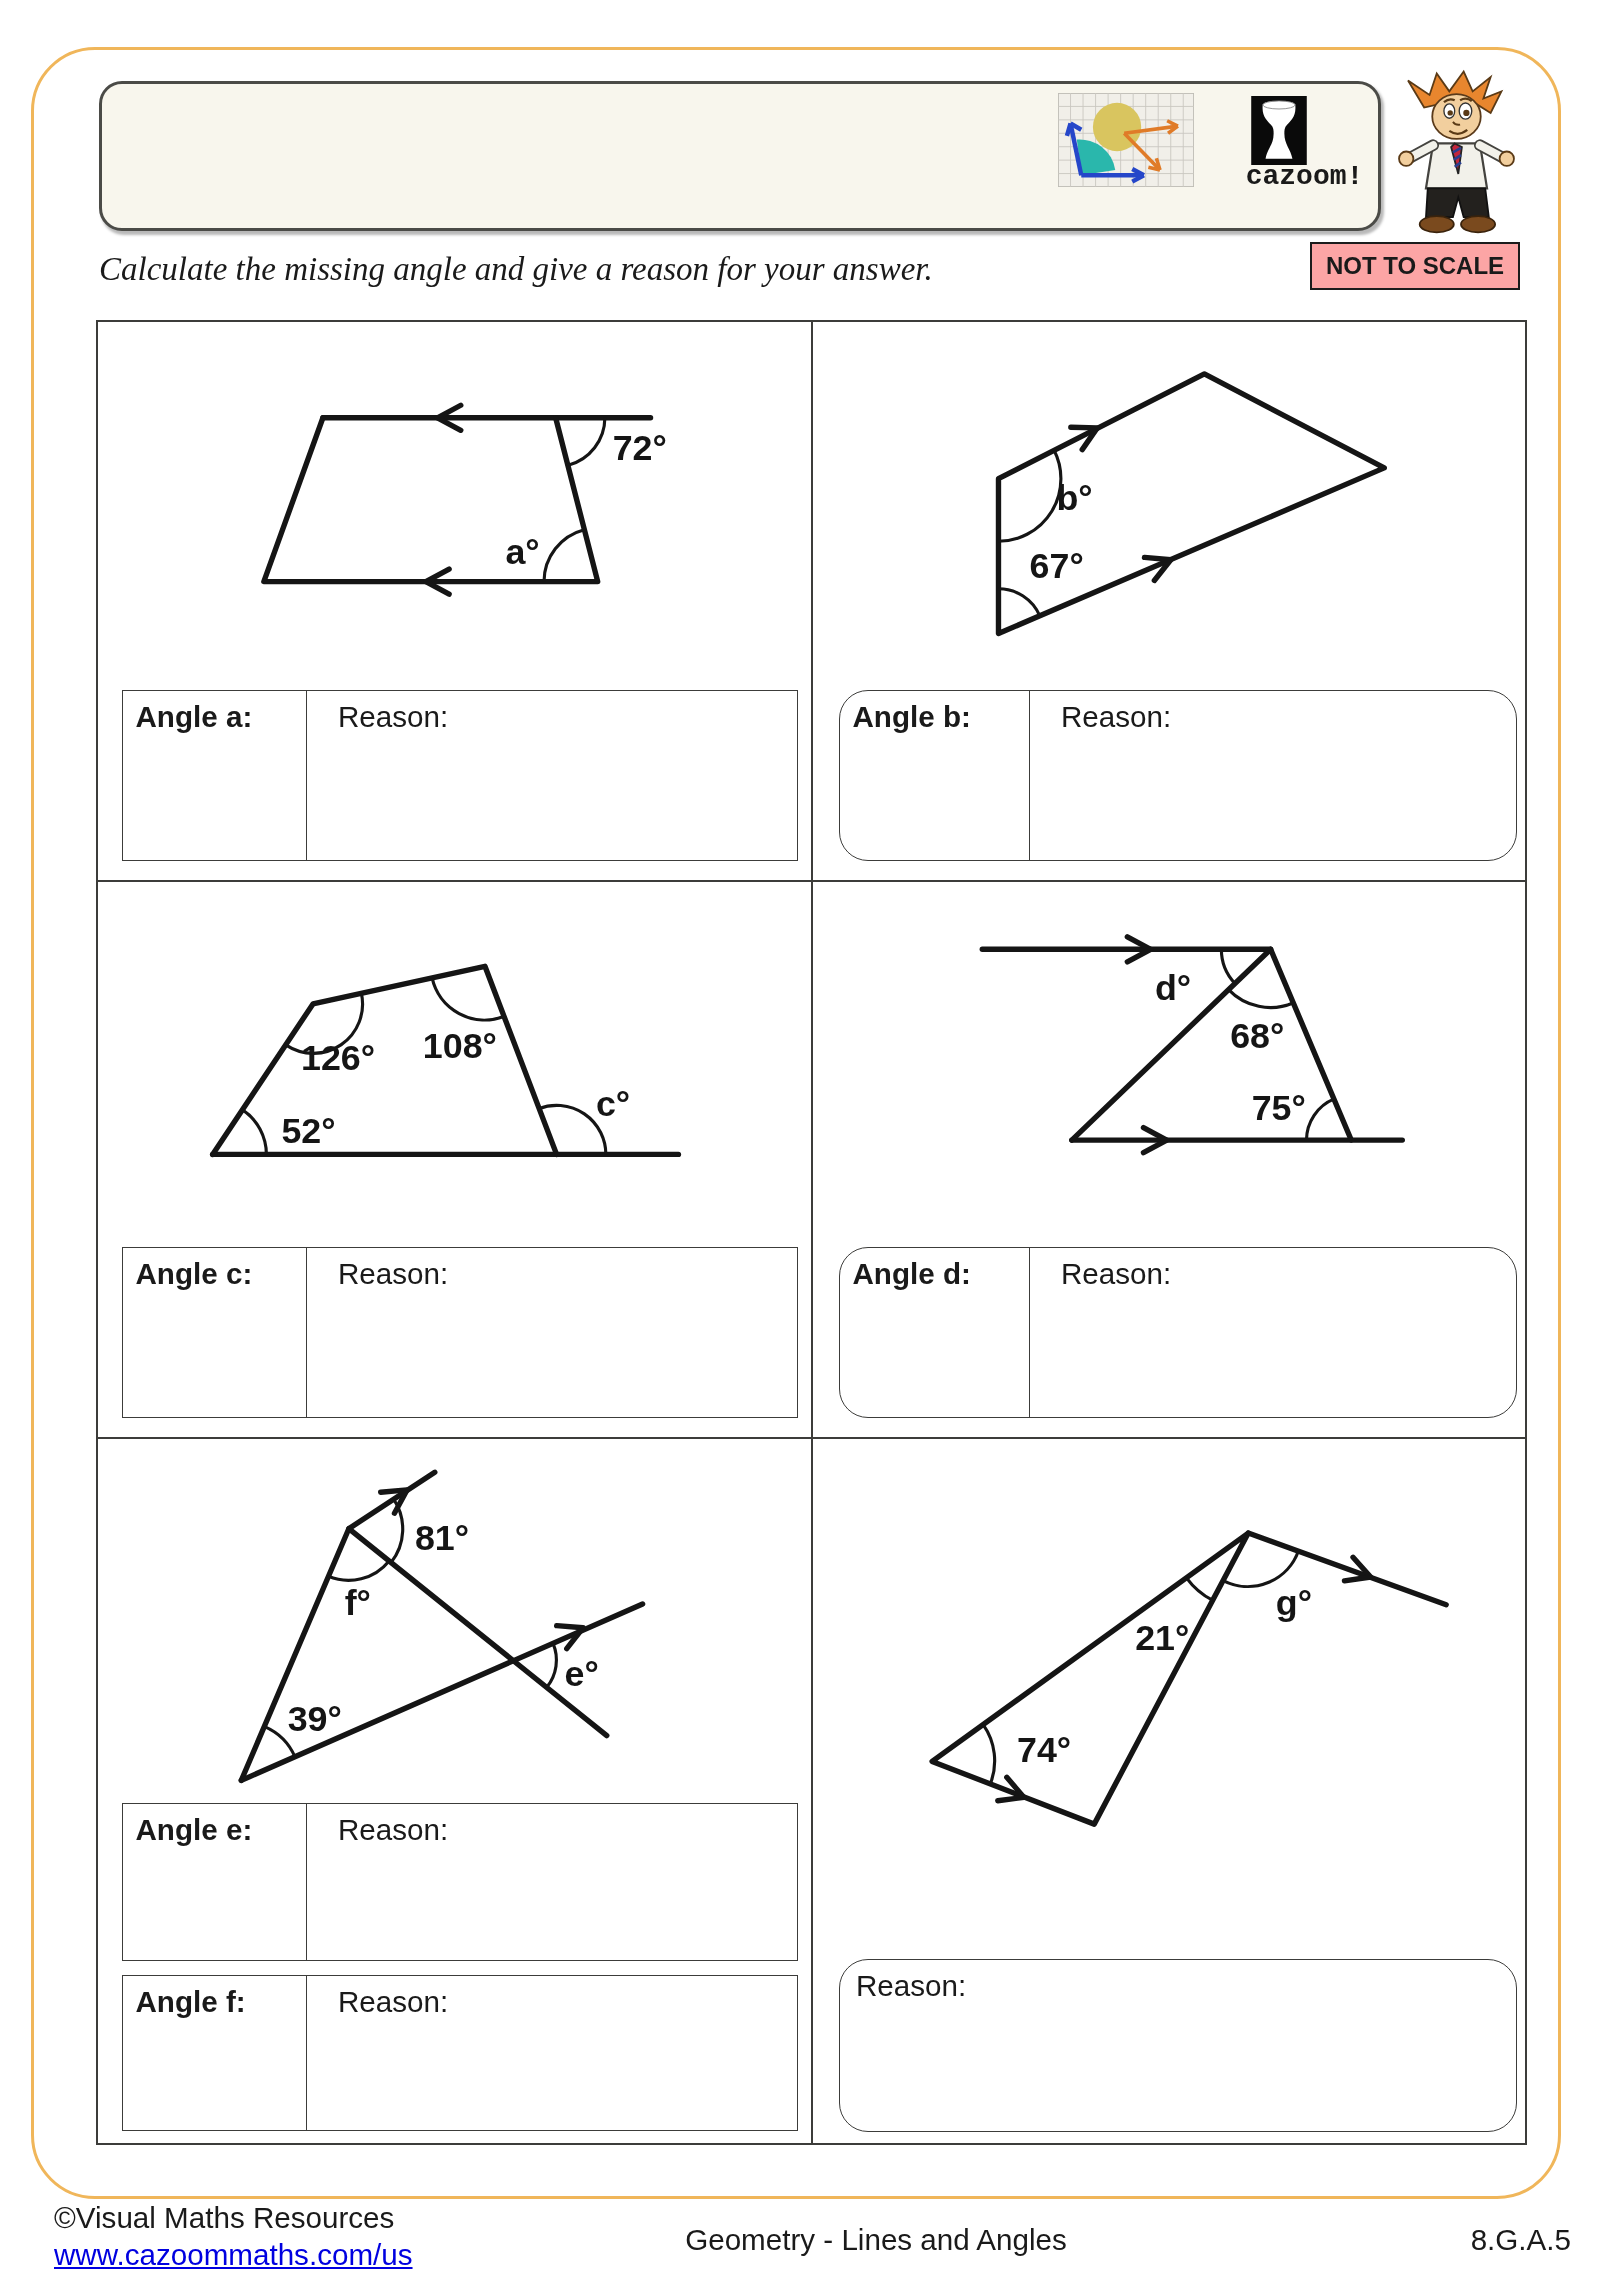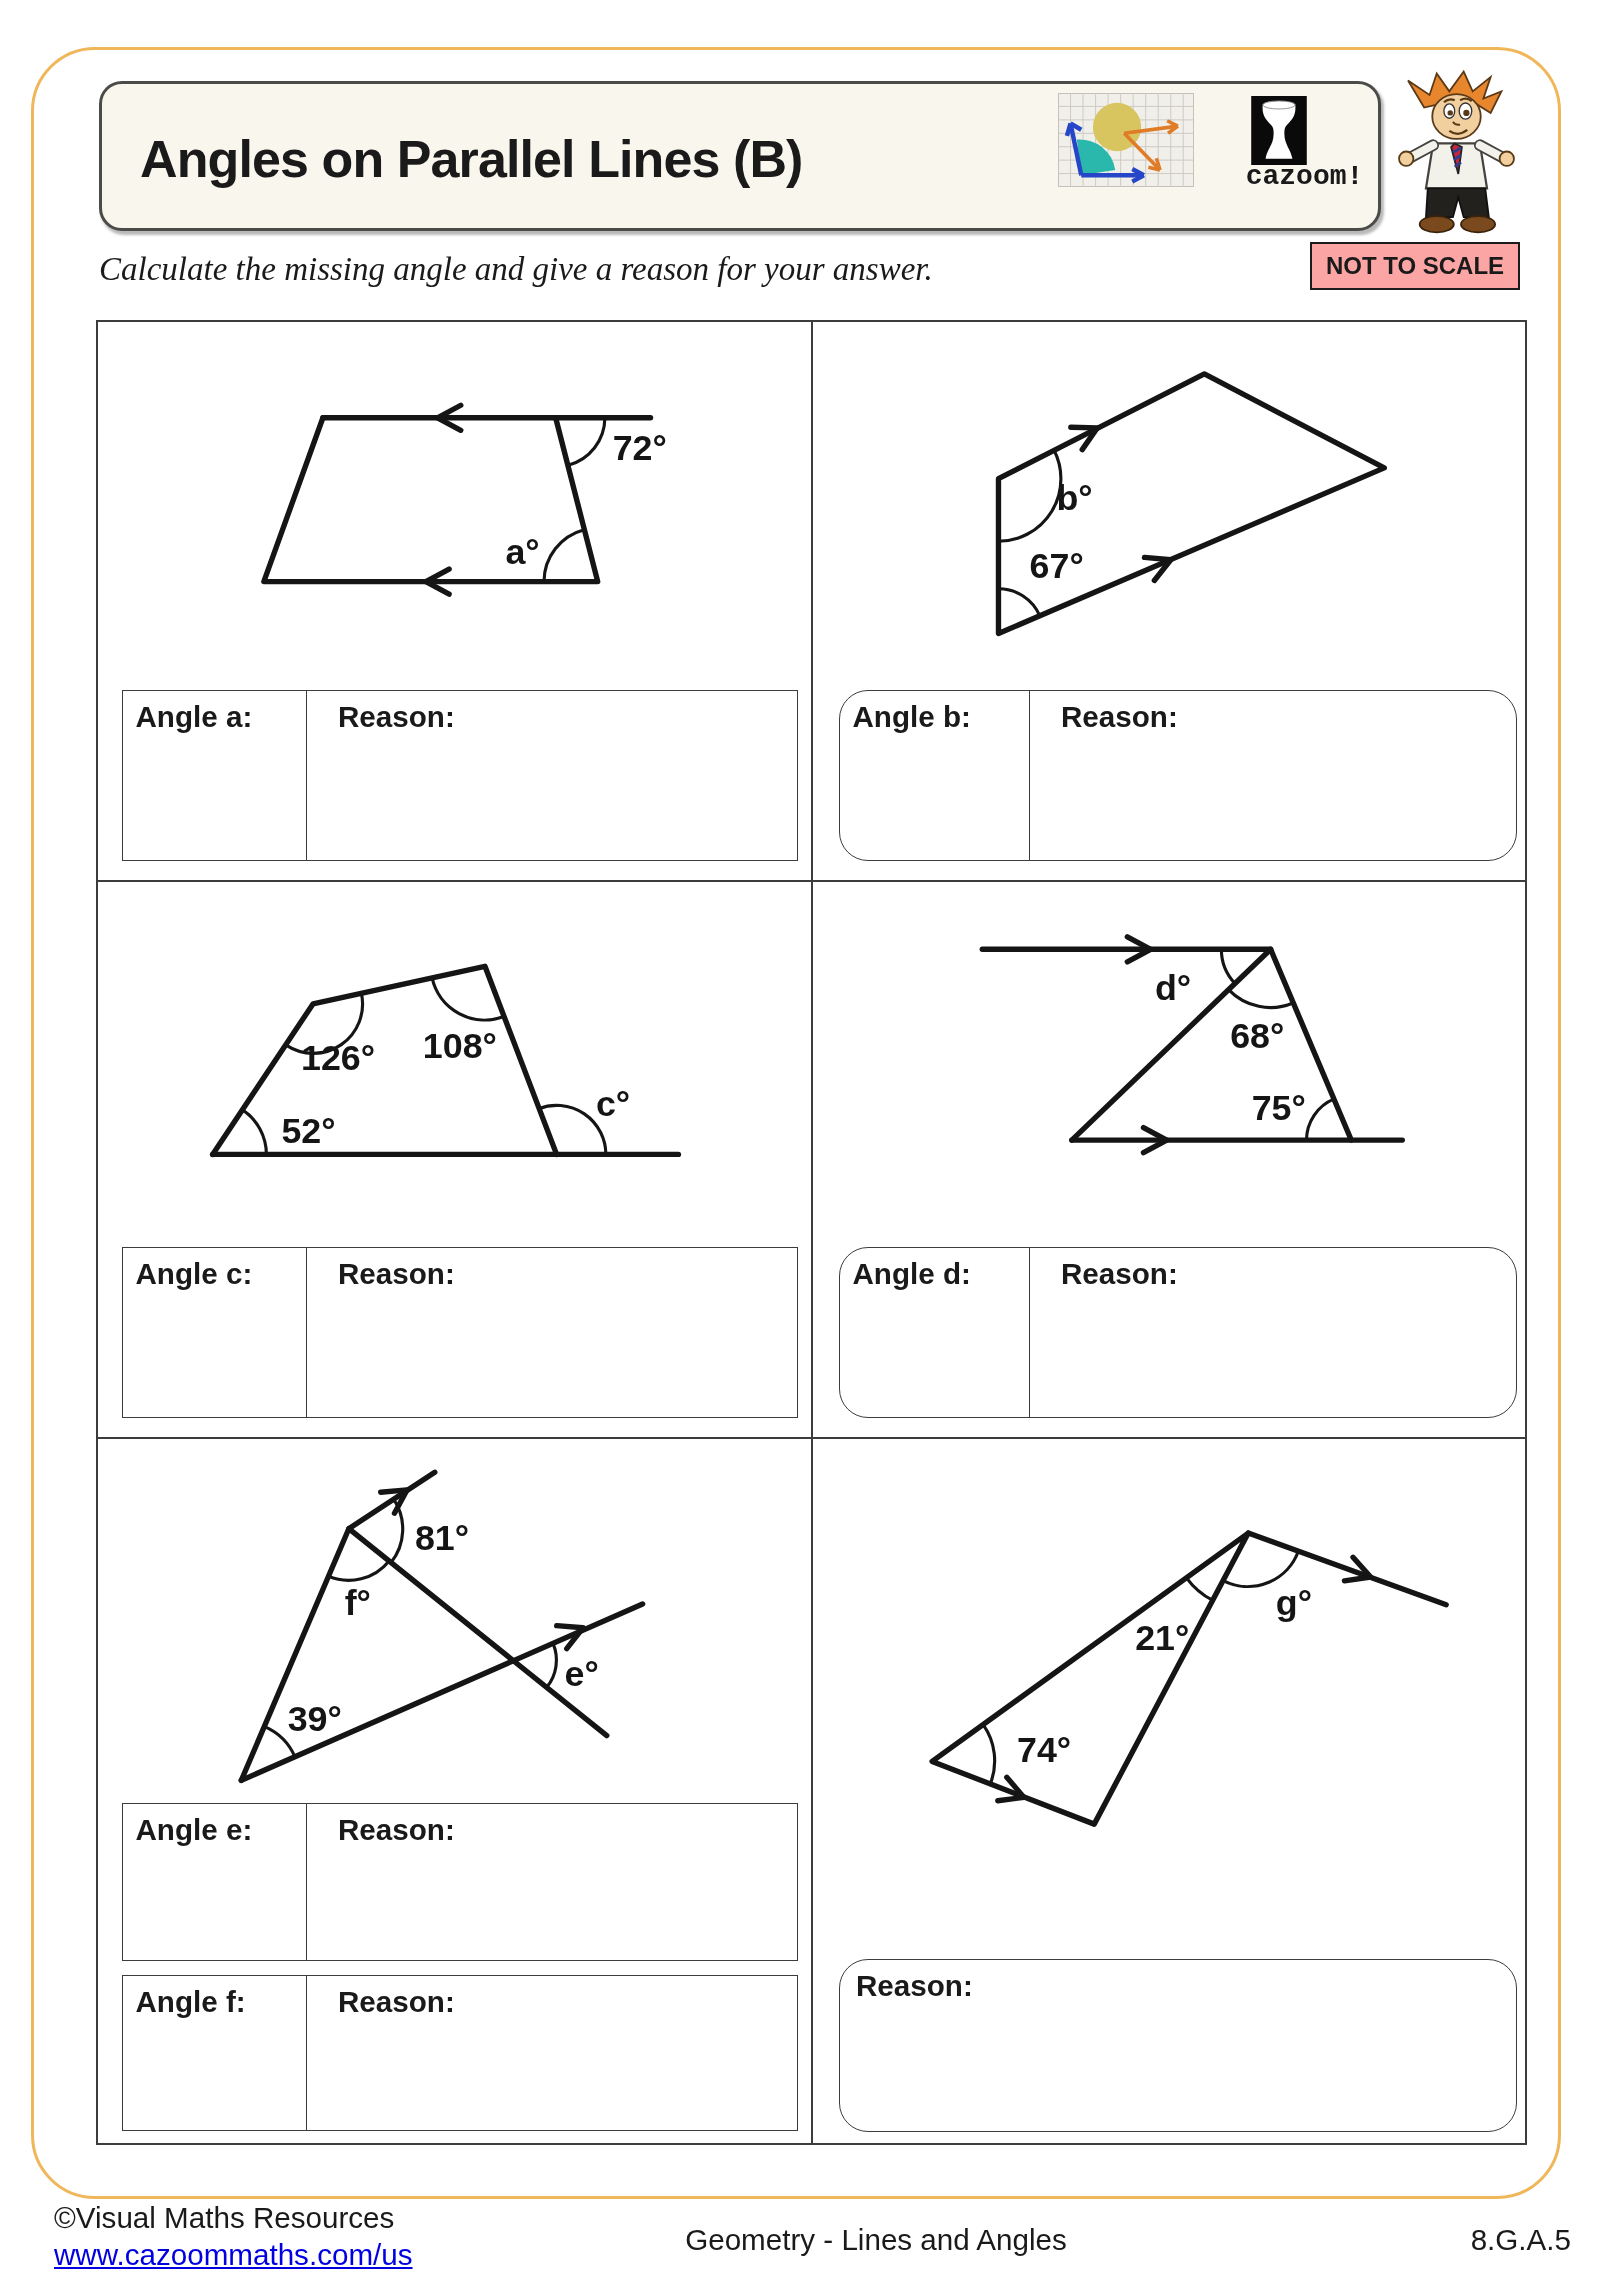--- a/index.html
+++ b/index.html
@@ -28,39 +28,38 @@
   .hdiv{position:absolute;left:0;width:100%;height:1.8px;background:#3c3c3a;}
   .cell{position:absolute;}
   .cell svg{position:absolute;left:0;top:0;}
   .diag{stroke:#151515;stroke-width:6;fill:none;stroke-linecap:round;stroke-linejoin:round;}
   .arc{stroke:#151515;stroke-width:3.5;fill:none;}
   .alab{font-family:"Liberation Sans",sans-serif;font-size:40px;font-weight:bold;
         fill:#151515;text-anchor:middle;}
   .ans{position:absolute;border:1.8px solid #3c3c3a;display:flex;background:#fff;gap:15px;}
   .ans .c1{border-right:1.8px solid #3c3c3a;box-sizing:border-box;
         padding:9px 0 0 12.5px;font-size:29.6px;font-weight:bold;}
-  .ans .c2{flex:1;padding:9px 0 0 16px;font-size:29.6px;font-weight:bold;}
+  .ans .c2{flex:1;padding:9px 0 0 16px;font-size:29.6px;font-weight:normal;}
   .ansL{left:24px;width:674px;}  .ansL .c1{width:184px;}
   .ansR{left:26px;width:676px;border-radius:29px;}  .ansR .c1{width:190px;}
   .footer-copy{position:absolute;left:54px;top:2201px;font-size:29.6px;text-align:center;}
   .footer-link{position:absolute;left:54px;top:2238px;font-size:29.6px;
         color:var(--link_blue);text-decoration:underline;}
   .footer-center{position:absolute;left:876px;top:2223px;transform:translateX(-50%);
         font-size:29.6px;}
   .footer-code{position:absolute;right:51px;top:2223px;font-size:29.6px;}
 </style>
 </head>
 <body>
 
 <div class="page">
 
   <div class="page-border"></div>
 
   <div class="header-box">
-    <div class="title">Angles on Parallel Lines (B)</div>
 
     <svg class="grid-logo" width="136" height="94" viewBox="0 0 152 105">
       <rect x="0" y="0" width="152" height="105" fill="#f1efe9" stroke="#bfbdb6" stroke-width="2"></rect>
       <g stroke="#c9c7c0" stroke-width="1">
         <path d="M14,0V105M28,0V105M42,0V105M56,0V105M70,0V105M84,0V105M98,0V105M112,0V105M126,0V105M140,0V105"></path>
         <path d="M0,15H152M0,30H152M0,45H152M0,60H152M0,75H152M0,90H152"></path>
       </g>
       <circle cx="66" cy="38" r="27" fill="#d9c55f"></circle>
       <g stroke="#e07b28" stroke-width="4" fill="none">
         <path d="M74,45 L134,37"></path>

